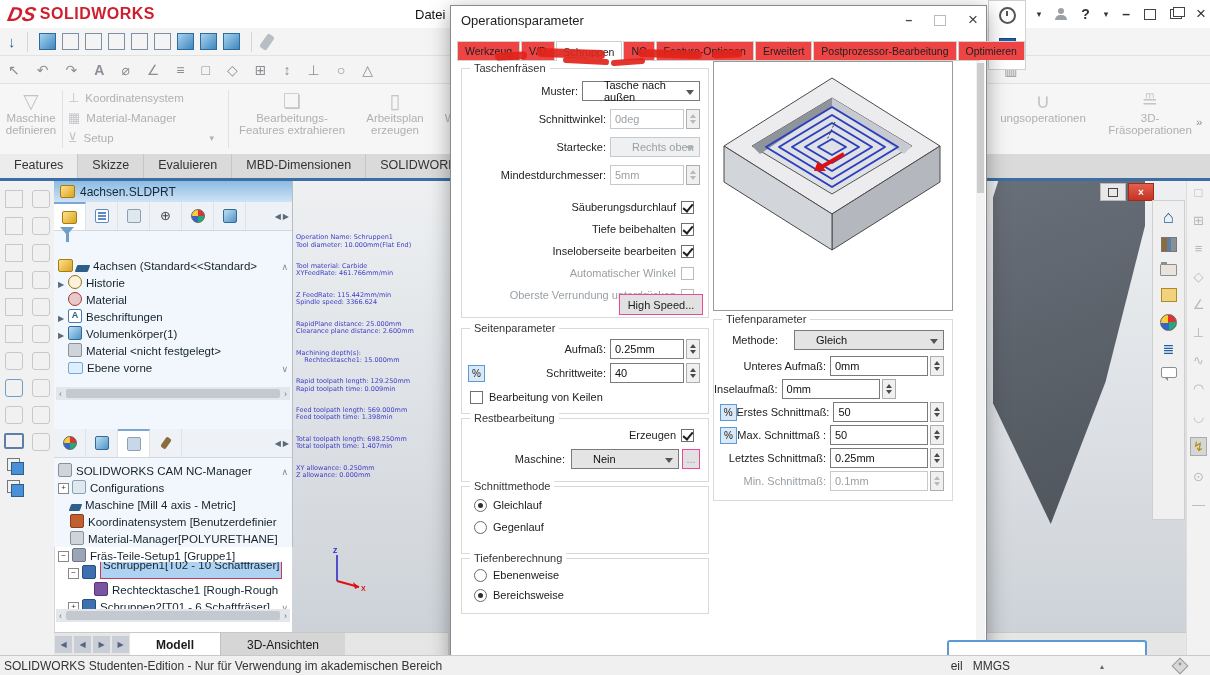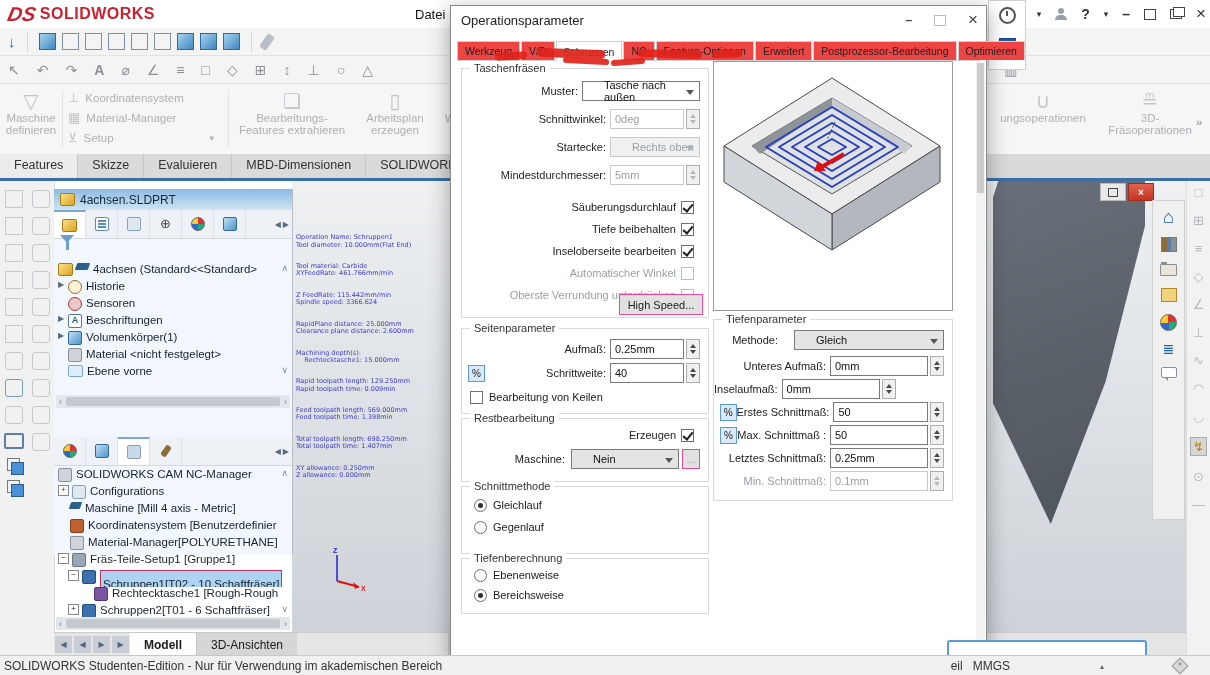--- a/index.html
+++ b/index.html
@@ -44,57 +44,57 @@
   #blueline{left:0;top:178px;width:1210px;height:3px;background:#3a6ea5;}
   
   #ltools1{left:0;top:181px;width:27px;height:474px;background:#f1f1f1;border-right:1px solid #e3e3e3;}
   #ltools2{left:27px;top:181px;width:27px;height:474px;background:#f1f1f1;border-right:1px solid #d8d8d8;}
   .lt-ic{width:16px;height:16px;border:1px solid #c5c8cc;margin:9px auto 9px auto;}
   .lt-ic.round{border-radius:3px;}
   .mini-window{width:16px;height:12px;border:2px solid #5b7fa6;border-radius:2px;margin:9px auto;}
   .mini-layers{width:11px;height:11px;border:1px solid #777;position:relative;margin:9px auto;}
   .mini-layers::after{content:"";position:absolute;left:3px;top:3px;width:11px;height:11px;background:#4a90d9;border:1px solid #2c5f8a;}
   
-  #fmpanel{left:54px;top:181px;width:238px;height:366px;background:#f1f7fc;border-right:1px solid #b9bcc0;margin-top:8px;}
+  #fmpanel{left:54px;top:181px;width:238px;height:366px;background:#f1f7fc;border-right:1px solid #b9bcc0;}
   #fmheader{left:0;top:0;width:238px;height:21px;background:linear-gradient(#8cbbe3,#cfe3f4);display:flex;align-items:center;padding-left:6px;box-sizing:border-box;gap:5px;font-size:12px;color:#142a3c;}
   .fm-tabs{position:absolute;left:0;width:238px;height:28px;background:#eef2f6;border-bottom:1px solid #d3d8dd;display:flex;align-items:stretch;}
   .fm-tab{width:31px;display:flex;align-items:center;justify-content:center;border-right:1px solid #dde2e7;}
   .fm-tab.active{background:#fff;border-top:2px solid #7aa8d2;}
   .fm-tabnav{margin-left:auto;display:flex;align-items:center;gap:2px;color:#5a6a7a;font-size:8px;padding-right:3px;}
   .fi{display:inline-block;width:12px;height:12px;border-radius:2px;}
   .fi-part{background:linear-gradient(135deg,#ffe08a,#d9a520);border:1px solid #a87b12;width:13px;height:11px;}
   .fi-list{background:#fff;border:1px solid #5b8bc0;position:relative;}
   .fi-list::after{content:"";position:absolute;left:2px;top:2px;width:8px;height:2px;background:#5b8bc0;box-shadow:0 3px 0 #5b8bc0,0 6px 0 #5b8bc0;}
   .fi-hier{background:#dfe7ef;border:1px solid #8aa0b5;}
   .fi-target{color:#444;font-size:13px;line-height:12px;}
   .fi-sphere{border-radius:50%;background:conic-gradient(#d33 0 25%,#2a7 25% 50%,#36c 50% 75%,#fc3 75% 100%);border:1px solid #666;}
   .fi-cube{background:linear-gradient(135deg,#bfe0f2,#4f94c8);border:1px solid #2f6a9d;}
   .fi-clock{border-radius:50%;border:1px solid #996c1f;background:#fdf3d8;}
   .fi-sens{border-radius:50%;border:1px solid #a33;background:#e8c8c8;}
   .fi-ann{background:#fff;border:1px solid #4a7ab0;color:#2c5f8a;font-size:9px;font-weight:bold;text-align:center;line-height:11px;}
   .fi-mat{background:#cfd4da;border:1px solid #8a9098;}
   .fi-plane{background:#dfeefb;border:1px solid #7aa8d2;width:13px;height:10px;}
   .fi-hat{background:#2c5f8a;width:13px;height:7px;transform:skewX(-20deg);border-radius:1px;}
   .tree{position:absolute;left:0;width:238px;font-size:11.5px;color:#16232f;}
-  .trow{display:flex;align-items:flex-start;height:17px;padding-left:4px;white-space:nowrap;overflow:hidden;}
+  .trow{display:flex;align-items:flex-end;height:17px;padding-left:4px;white-space:nowrap;overflow:hidden;}
   .texp{width:10px;color:#5a6a7a;font-size:8px;flex:none;}
   .tgap{width:10px;flex:none;}
   .tlabel{margin-left:4px;}
   .pm{flex:none;width:9px;height:9px;border:1px solid #888;background:#fff;font-size:8px;line-height:8px;text-align:center;color:#333;margin-right:3px;}
   .sel-row{background:#aed3f2;border:1px solid #d0345a;padding:7px 2px;}
   .scroll-hint{position:absolute;right:4px;color:#7a8a9a;font-size:9px;}
   .hscroll{position:absolute;left:2px;width:234px;height:13px;background:#e3e7eb;display:flex;align-items:center;justify-content:space-between;font-size:9px;color:#6a7a8a;padding:0 3px;box-sizing:border-box;}
   .hthumb{height:9px;background:#c3c9cf;flex:1;margin:0 4px;border-radius:2px;}
   .funnel{width:0;height:0;border-left:7px solid transparent;border-right:7px solid transparent;border-top:8px solid #6f9ec7;position:relative;}
   .funnel::after{content:"";position:absolute;left:-1.5px;top:-2px;width:3px;height:9px;background:#6f9ec7;}
   
   #doctabs{left:54px;top:632px;width:394px;height:23px;background:#e6e6e6;border-top:1px solid #c9c9c9;display:flex;align-items:stretch;font-size:12px;}
   #doctabs2{left:985px;top:632px;width:225px;height:23px;background:#e6e6e6;border-top:1px solid #c9c9c9;}
   .navbtn{width:17px;margin:3px 1px;background:#c9cdd6;color:#55657f;font-size:8px;display:flex;align-items:center;justify-content:center;}
-  .dtab{padding:3px 14px;display:flex;align-items:center;}
+  .dtab{padding:3px 26px;display:flex;align-items:center;}
   .dtab.active{background:#fff;font-weight:bold;}
   .dtab.idle{background:#d6d6d6;border-left:1px solid #c2c2c2;}
   #statusbar{left:0;top:655px;width:1210px;height:20px;background:#f0f0f0;border-top:1px solid #c9c9c9;display:flex;align-items:center;font-size:12px;color:#333;}
   .tagicon{width:10px;height:10px;background:#d8d8d8;border:1px solid #999;transform:rotate(45deg);position:relative;}
   .tagicon::after{content:"";position:absolute;left:2px;top:2px;width:3px;height:3px;border-radius:50%;background:#999;}
   
   #graphics{left:292px;top:181px;width:918px;height:474px;background:linear-gradient(#eef0f2,#ccd1d7);}
   #annotation{left:296px;top:220px;font-family:"DejaVu Sans",sans-serif;font-size:6.5px;line-height:7.2px;color:#3d3dc6;white-space:pre;}
   #darkpart{left:993px;top:169px;width:152px;height:355px;background:linear-gradient(160deg,#6a7079,#4e545c);
             clip-path:polygon(6% 0,100% 0,100% 16%,74% 60%,38% 100%,0 66%,0 8%);}
@@ -366,21 +366,21 @@
         <span class="scroll-hint">∧</span>
       </div>
       <div class="trow">
         <span class="texp">▶</span>
         <span class="fi fi-clock"></span>
         <span class="tlabel">Historie</span>
       </div>
       <div class="trow">
         <span class="tgap"></span>
         <span class="fi fi-sens"></span>
-        <span class="tlabel">Sensoren</span>
+        <span class="tlabel">Material</span>
       </div>
       <div class="trow">
         <span class="texp">▶</span>
         <span class="fi fi-ann">A</span>
         <span class="tlabel">Beschriftungen</span>
       </div>
       <div class="trow">
         <span class="texp">▶</span>
         <span class="fi fi-cube"></span>
         <span class="tlabel">Volumenkörper(1)</span>

